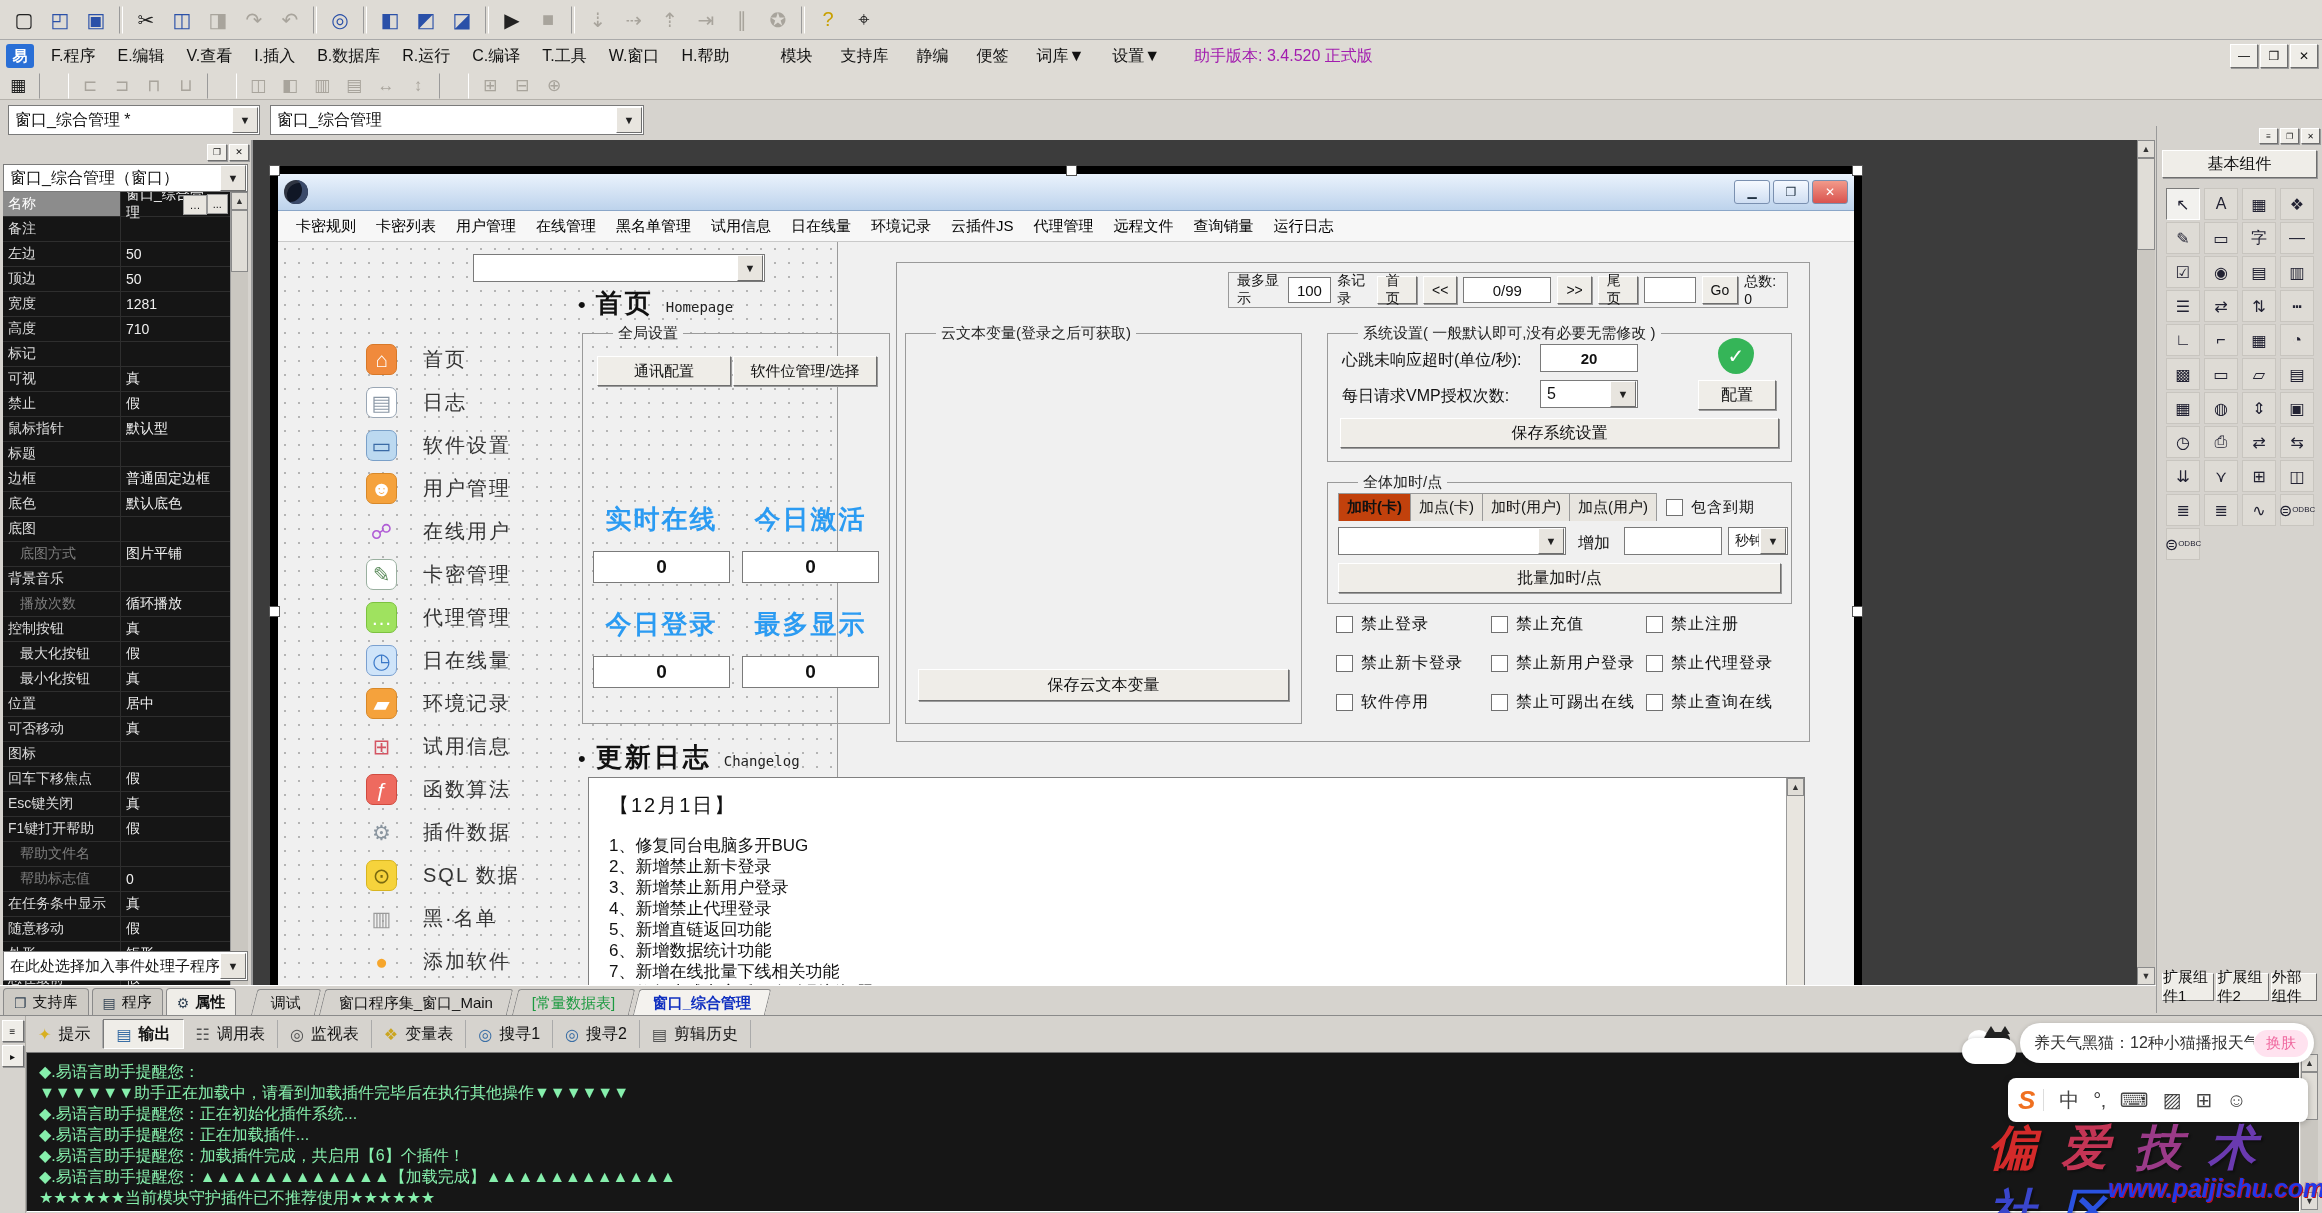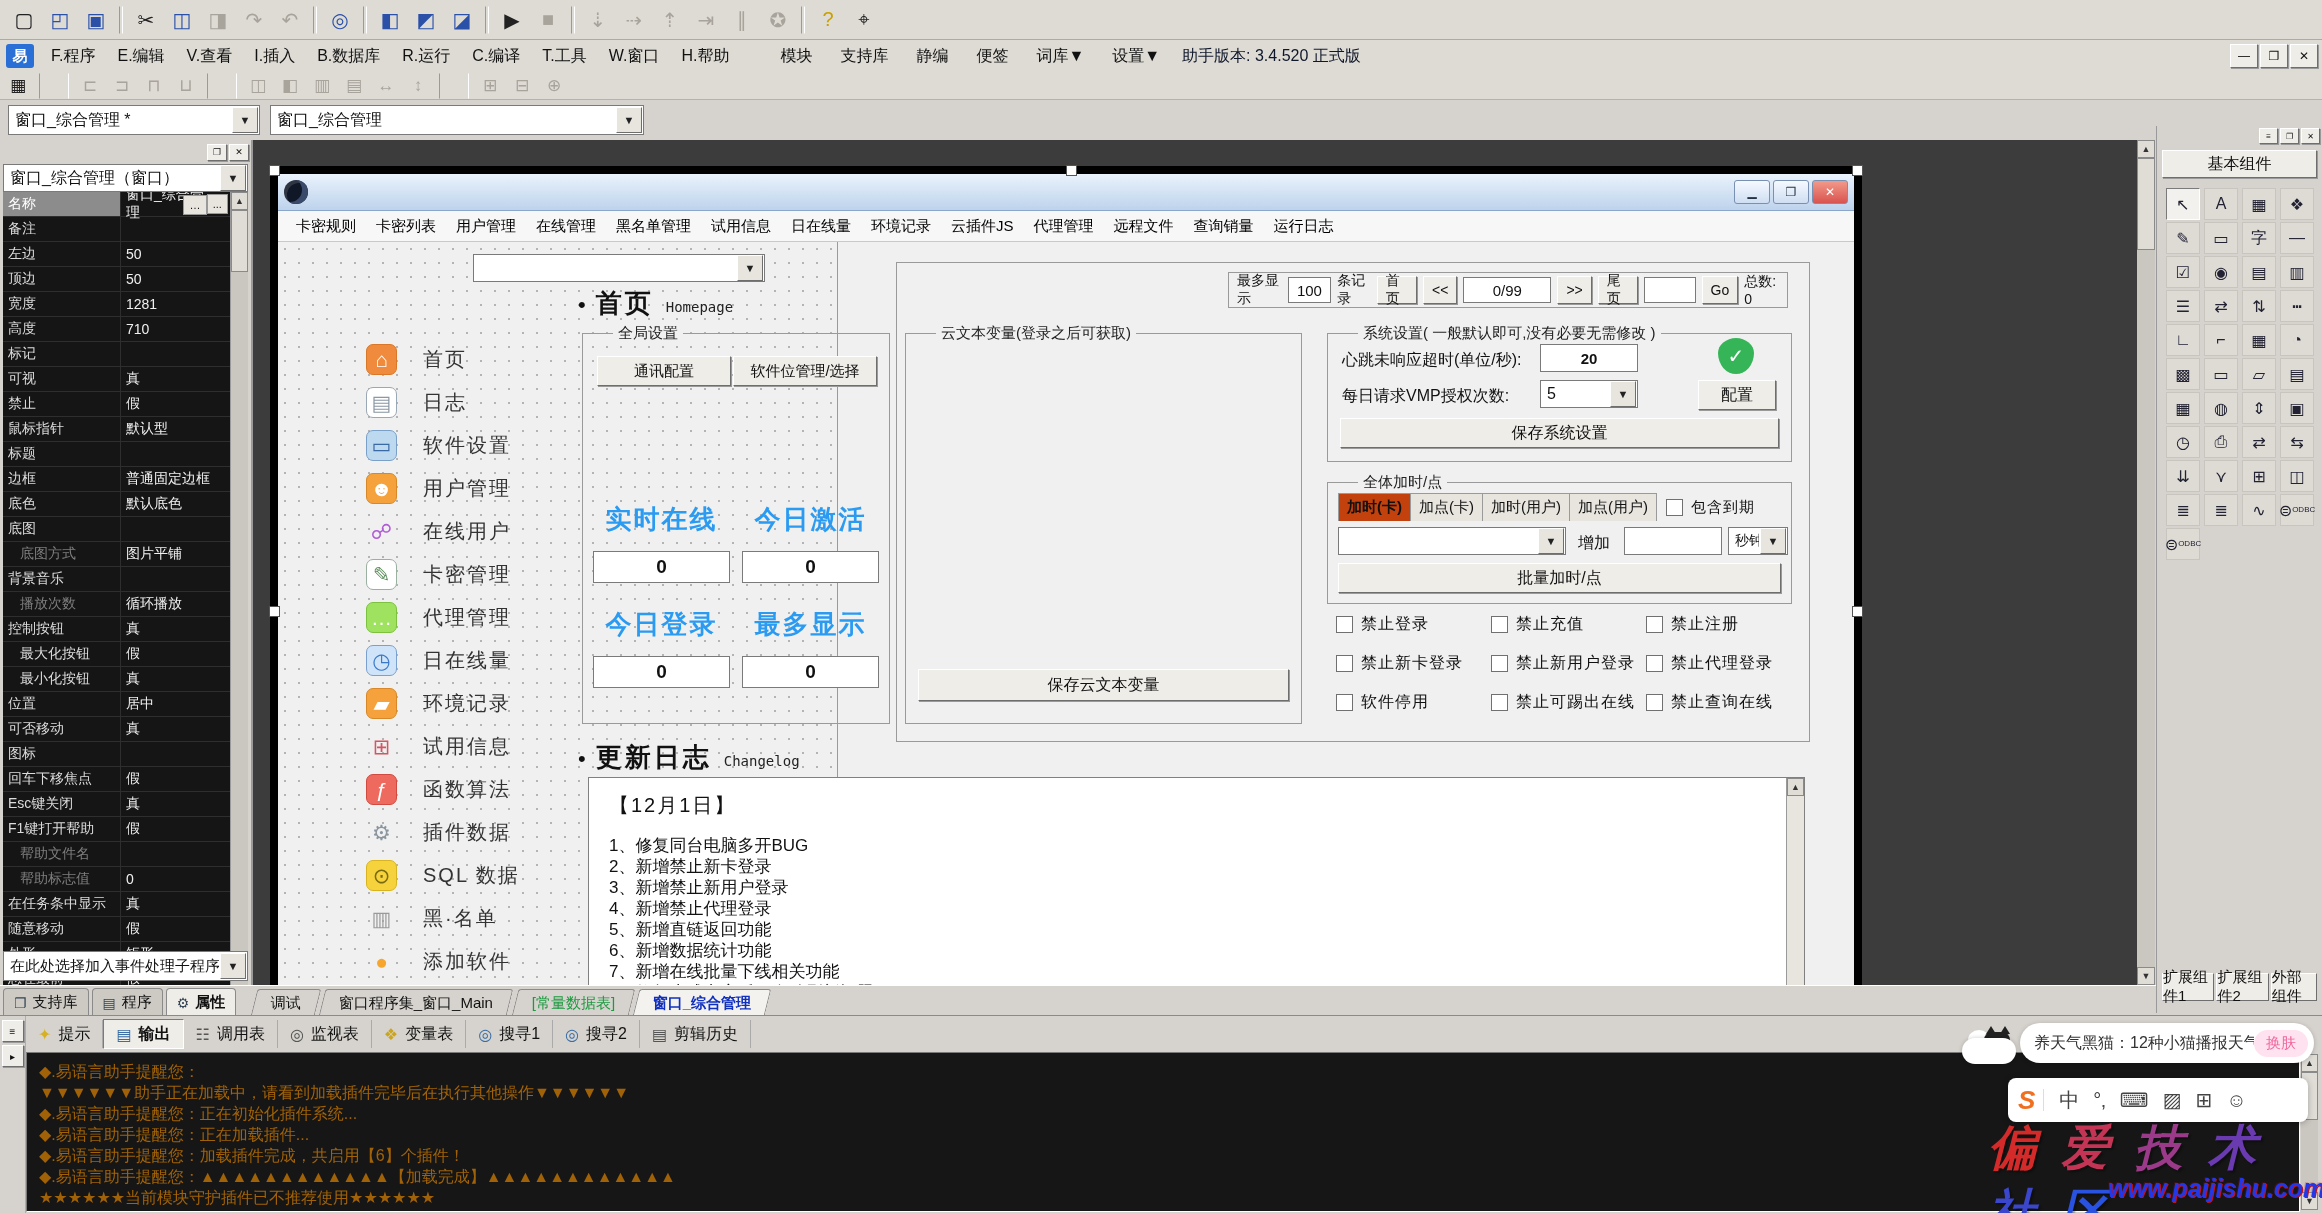--- a/index.html
+++ b/index.html
@@ -20,21 +20,21 @@
   .tbi.yellow{color:#c8a000;}
   .tbi.dis{color:#a8a49c;}
   .tbi.sep{width:2px;height:26px;margin:0 5px;border-left:1px solid #9a9a9a;border-right:1px solid #fff;}
   #menubar{position:absolute;left:0;top:40px;width:100%;height:32px;background:#dedbd5;border-bottom:1px solid #b5b2ac;
        display:flex;align-items:center;font-size:16px;}
   #app-logo{width:28px;height:24px;margin:0 6px;background:#2a6fd6;color:#fff;font-weight:bold;
        display:flex;align-items:center;justify-content:center;border-radius:3px;font-size:15px;}
   .mi{padding:3px 11px;}
   #menu-extra{display:flex;margin-left:26px;}
   #menu-extra .mi{padding:3px 14px;}
-  #menu-version{margin-left:8px;color:#0f172a;}
+  #menu-version{margin-left:20px;color:#a21caf;}
   #win-ctrls{margin-left:auto;display:flex;margin-right:4px;}
   #win-ctrls .wc{width:26px;height:22px;margin-left:2px;font-size:12px;}
   
   #tb2{position:absolute;left:0;top:72px;width:100%;height:28px;background:#dedbd5;border-bottom:1px solid #b5b2ac;
        display:flex;align-items:center;padding-left:2px;box-sizing:border-box;}
   #tb2 .tbi{width:28px;height:24px;font-size:17px;}
   
   #comborow{position:absolute;left:0;top:100px;width:100%;height:40px;background:#d6d3ce;display:flex;align-items:center;}
   .combo{height:28px;background:#fff;border:1px solid #7a7a7a;display:flex;align-items:center;font-size:16px;}
   .combo .ctext{flex:1;padding:0 6px;white-space:nowrap;overflow:hidden;}
@@ -159,21 +159,21 @@
   
   #bottom{position:absolute;left:0;top:1015px;width:2322px;height:198px;background:#d6d3ce;border-top:1px solid #8a8a8a;}
   #b-leftstrip{position:absolute;left:0;top:0;width:26px;height:198px;border-right:1px solid #b0ada7;display:flex;flex-direction:column;align-items:center;padding-top:4px;gap:3px;box-sizing:border-box;}
   #b-leftstrip .wc{width:20px;height:20px;font-size:10px;}
   #btabs{position:absolute;left:26px;top:2px;height:32px;display:flex;align-items:center;}
   .btab{display:flex;align-items:center;height:28px;padding:0 12px;font-size:16px;border-right:1px solid #aaa;}
   .btab .g{margin-right:7px;font-size:16px;}
   .btab.active{background:#efede8;border:1px solid;border-color:#7a7a7a #fff #fff #7a7a7a;font-weight:bold;}
   #output{position:absolute;left:26px;top:36px;width:2274px;height:160px;background:#161616;border:1px solid;border-color:#7a7a7a #fff #fff #7a7a7a;
         box-sizing:border-box;padding:8px 12px;overflow:hidden;}
-  .logline{color:#a16207;font-size:16px;line-height:21px;white-space:nowrap;}
+  .logline{color:#86efac;font-size:16px;line-height:21px;white-space:nowrap;}
   #out-scroll{position:absolute;right:4px;top:38px;width:17px;height:156px;background:#cac7c1;display:flex;flex-direction:column;}
   #out-scroll .sthumb{height:46px;}
   #out-scroll .fill{flex:1;}
 
   
   #weather{position:absolute;left:1962px;top:1020px;width:352px;height:46px;z-index:40;display:flex;align-items:center;}
   #cat-cloud{position:relative;width:58px;height:46px;flex:none;}
   #cat-cloud .cloud{position:absolute;left:0;bottom:2px;width:54px;height:26px;background:#fff;border-radius:14px;box-shadow:0 0 4px #0003;}
   #cat-cloud .puff{position:absolute;left:6px;bottom:16px;width:22px;height:20px;background:#fff;border-radius:50%;}
   #cat-cloud .cat{position:absolute;left:22px;bottom:14px;width:26px;height:20px;background:#222;border-radius:8px 8px 4px 4px;}

